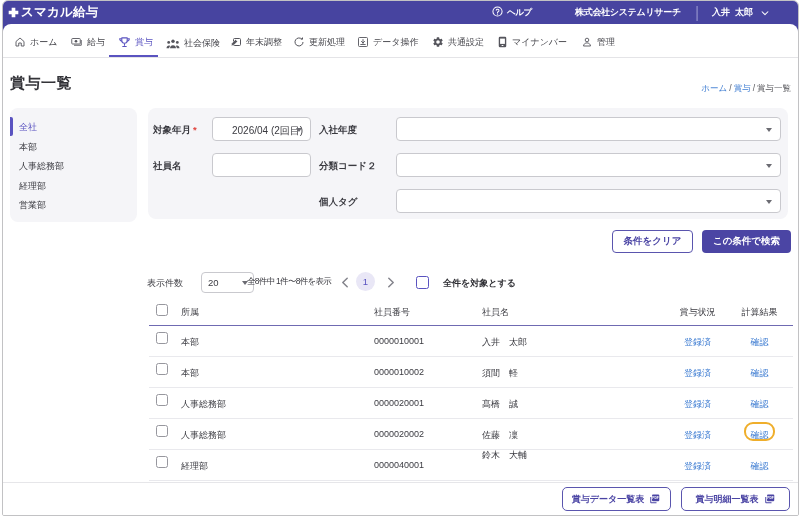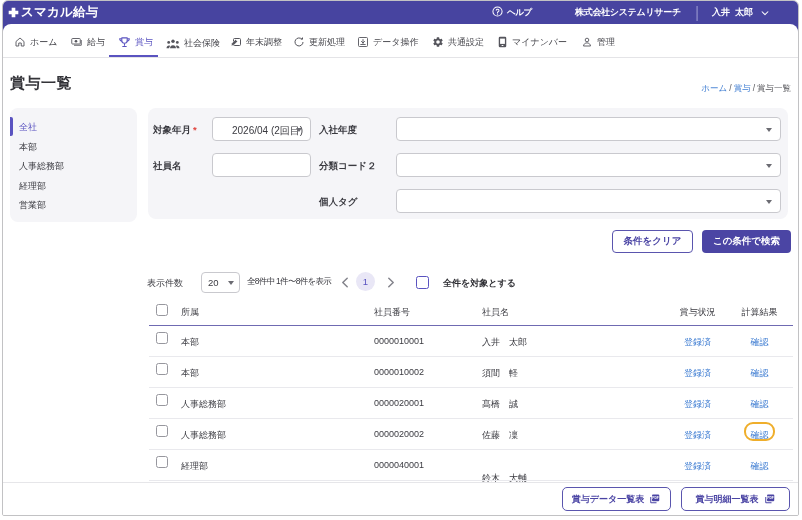--- a/index.html
+++ b/index.html
@@ -176,21 +176,21 @@
 
   <div class="flabel" style="left:316px; top:195px;">個人タグ</div>
   <div class="fld" style="left:393px; top:188px; width:385px;">
       <span class="caret" style="right:8px;"></span>
     </div>
 
   <div class="btn btn-outline" style="left:609px; top:229px; width:81px; height:23px;">条件をクリア</div>
   <div class="btn btn-fill" style="left:699px; top:229px; width:89px; height:23px;">この条件で検索</div>
 
   <div class="ctl" style="left:144px; top:276px;">表示件数</div>
-  <div class="fld" style="left:198px; top:271px; width:39px; height:21px;">
+  <div class="fld" style="left:198px; top:271px; width:53px; height:21px;">
     <span style="position:absolute; left:6px; top:4px; font-size:9.5px; color:#3a3a40;">20</span>
     <span class="caret" style="right:5px; top:8px; border-left-width:3.5px; border-right-width:3.5px; border-top-width:4.5px;"></span>
   </div>
   <div class="ctl" style="left:244px; top:275px; font-size:8.5px; letter-spacing:-0.7px;">全8件中 1件〜8件を表示</div>
   <svg class="abs" style="left:338px; top:276px;" width="8" height="11" viewBox="0 0 8 11">
       <path d="M6.2 1.2 L1.8 5.5 L6.2 9.8" fill="none" stroke="#84848c" stroke-width="1.5" stroke-linecap="round" stroke-linejoin="round"></path>
     </svg>
   <div class="abs" style="left:353px; top:271px; width:19px; height:19px; background:#e9e7f6; border-radius:50%;"></div>
   <div class="abs" style="left:353px; top:275px; width:19px; text-align:center; font-size:9.5px; color:#5a53c0;">1</div>
   <svg class="abs" style="left:384px; top:276px;" width="8" height="11" viewBox="0 0 8 11">
@@ -236,21 +236,21 @@
   <div class="td" style="left:371px; top:428px;">0000020002</div>
   <div class="td" style="left:479px; top:428px;">佐藤　凜</div>
   <div class="td link" style="left:676px; top:428px; width:37px; text-align:center;">登録済</div>
   <div class="td link" style="left:738px; top:428px; width:37px; text-align:center;">確認</div>
   <div class="abs" style="left:741px; top:421px; width:31px; height:19px; border:2px solid #efae2b; border-radius:9px;"></div>
   <div class="rowline" style="top:448px;"></div>
 
   <div class="cb" style="left:153px; top:455px;"></div>
   <div class="td" style="left:178px; top:459px;">経理部</div>
   <div class="td" style="left:371px; top:459px;">0000040001</div>
-  <div class="td" style="left:479px; top:471px;text-align:center;">鈴木　大輔</div>
+  <div class="td" style="left:479px; top:448px;text-align:center;">鈴木　大輔</div>
   <div class="td link" style="left:676px; top:459px; width:37px; text-align:center;">登録済</div>
   <div class="td link" style="left:738px; top:459px; width:37px; text-align:center;">確認</div>
   <div class="rowline" style="top:479px;"></div>
 
   <div id="footline"></div>
   <div class="btn btn-outline" style="left:559px; top:486px; width:109px; height:24px; font-size:9px; border-radius:5px;">賞与データ一覧表
     <svg width="13" height="12" viewBox="0 0 24 24" style="margin-left:4px;">
       <path d="M4.5 8v11.5H16" fill="none" stroke="#4a44a4" stroke-width="2"></path>
       <rect x="7" y="3" width="14.5" height="13.5" rx="2" fill="#4a44a4"></rect>
       <text x="14.2" y="12.8" font-size="6.5" font-weight="bold" fill="#fff" text-anchor="middle" font-family="Liberation Sans">PDF</text>

